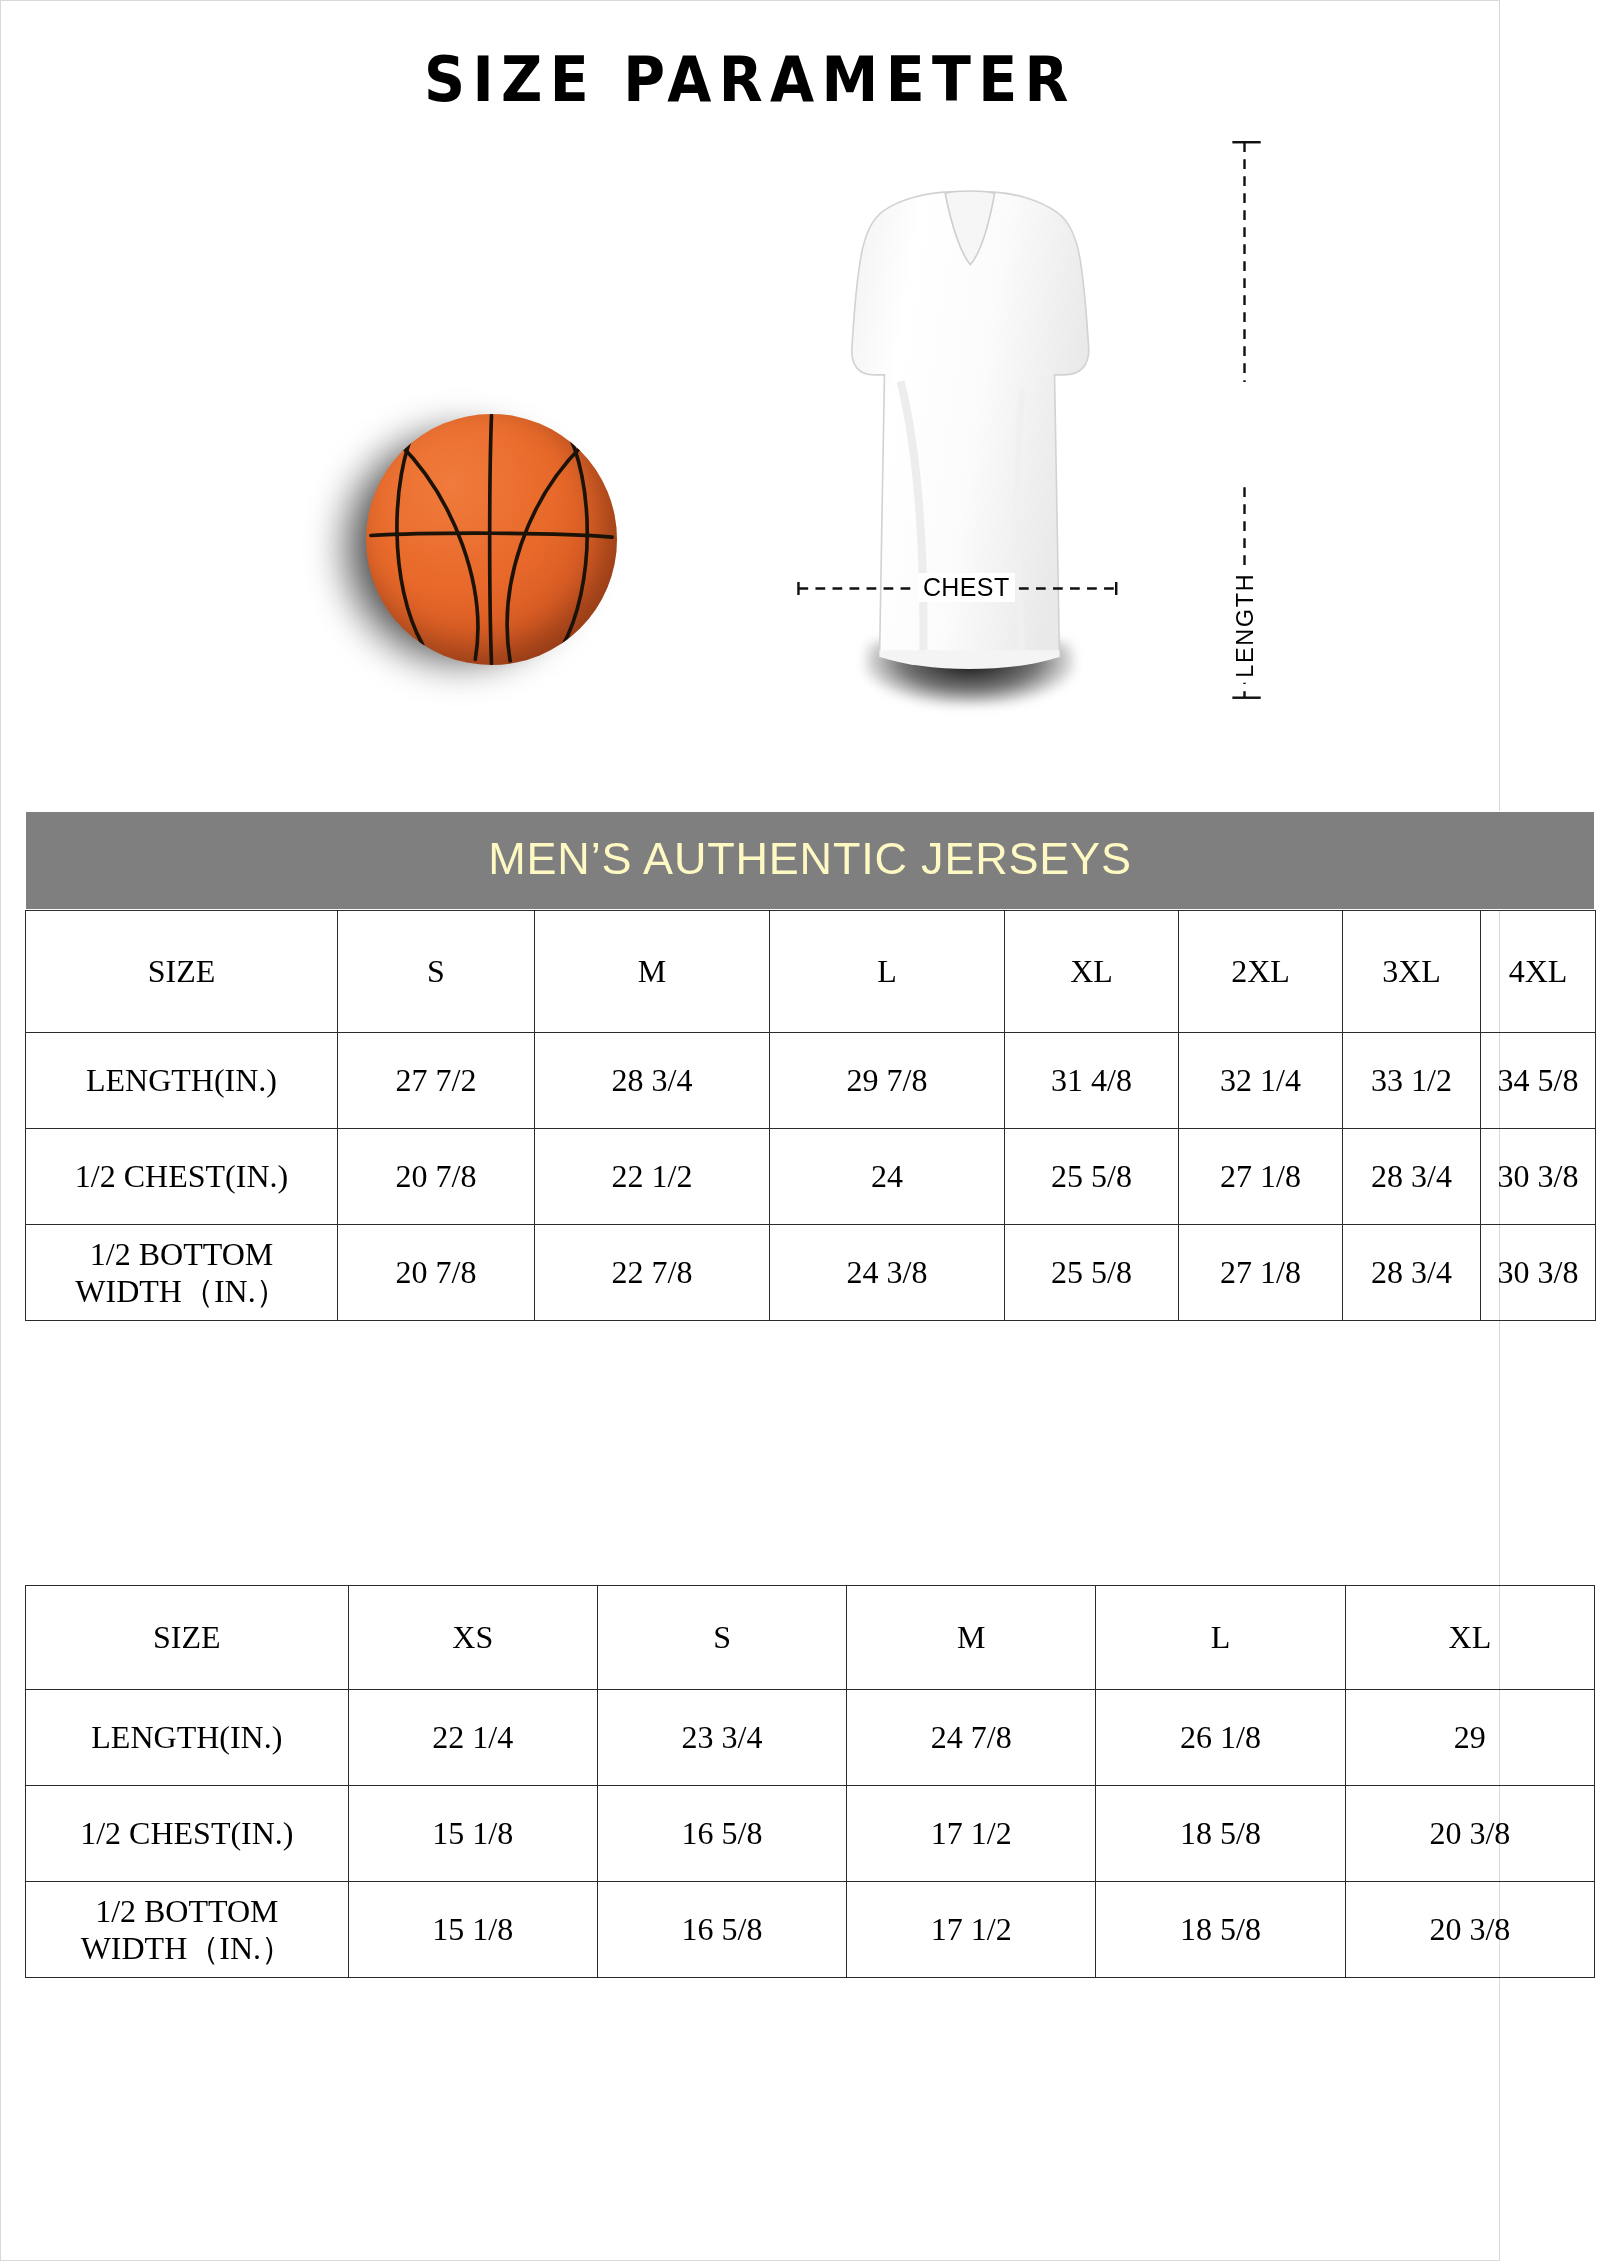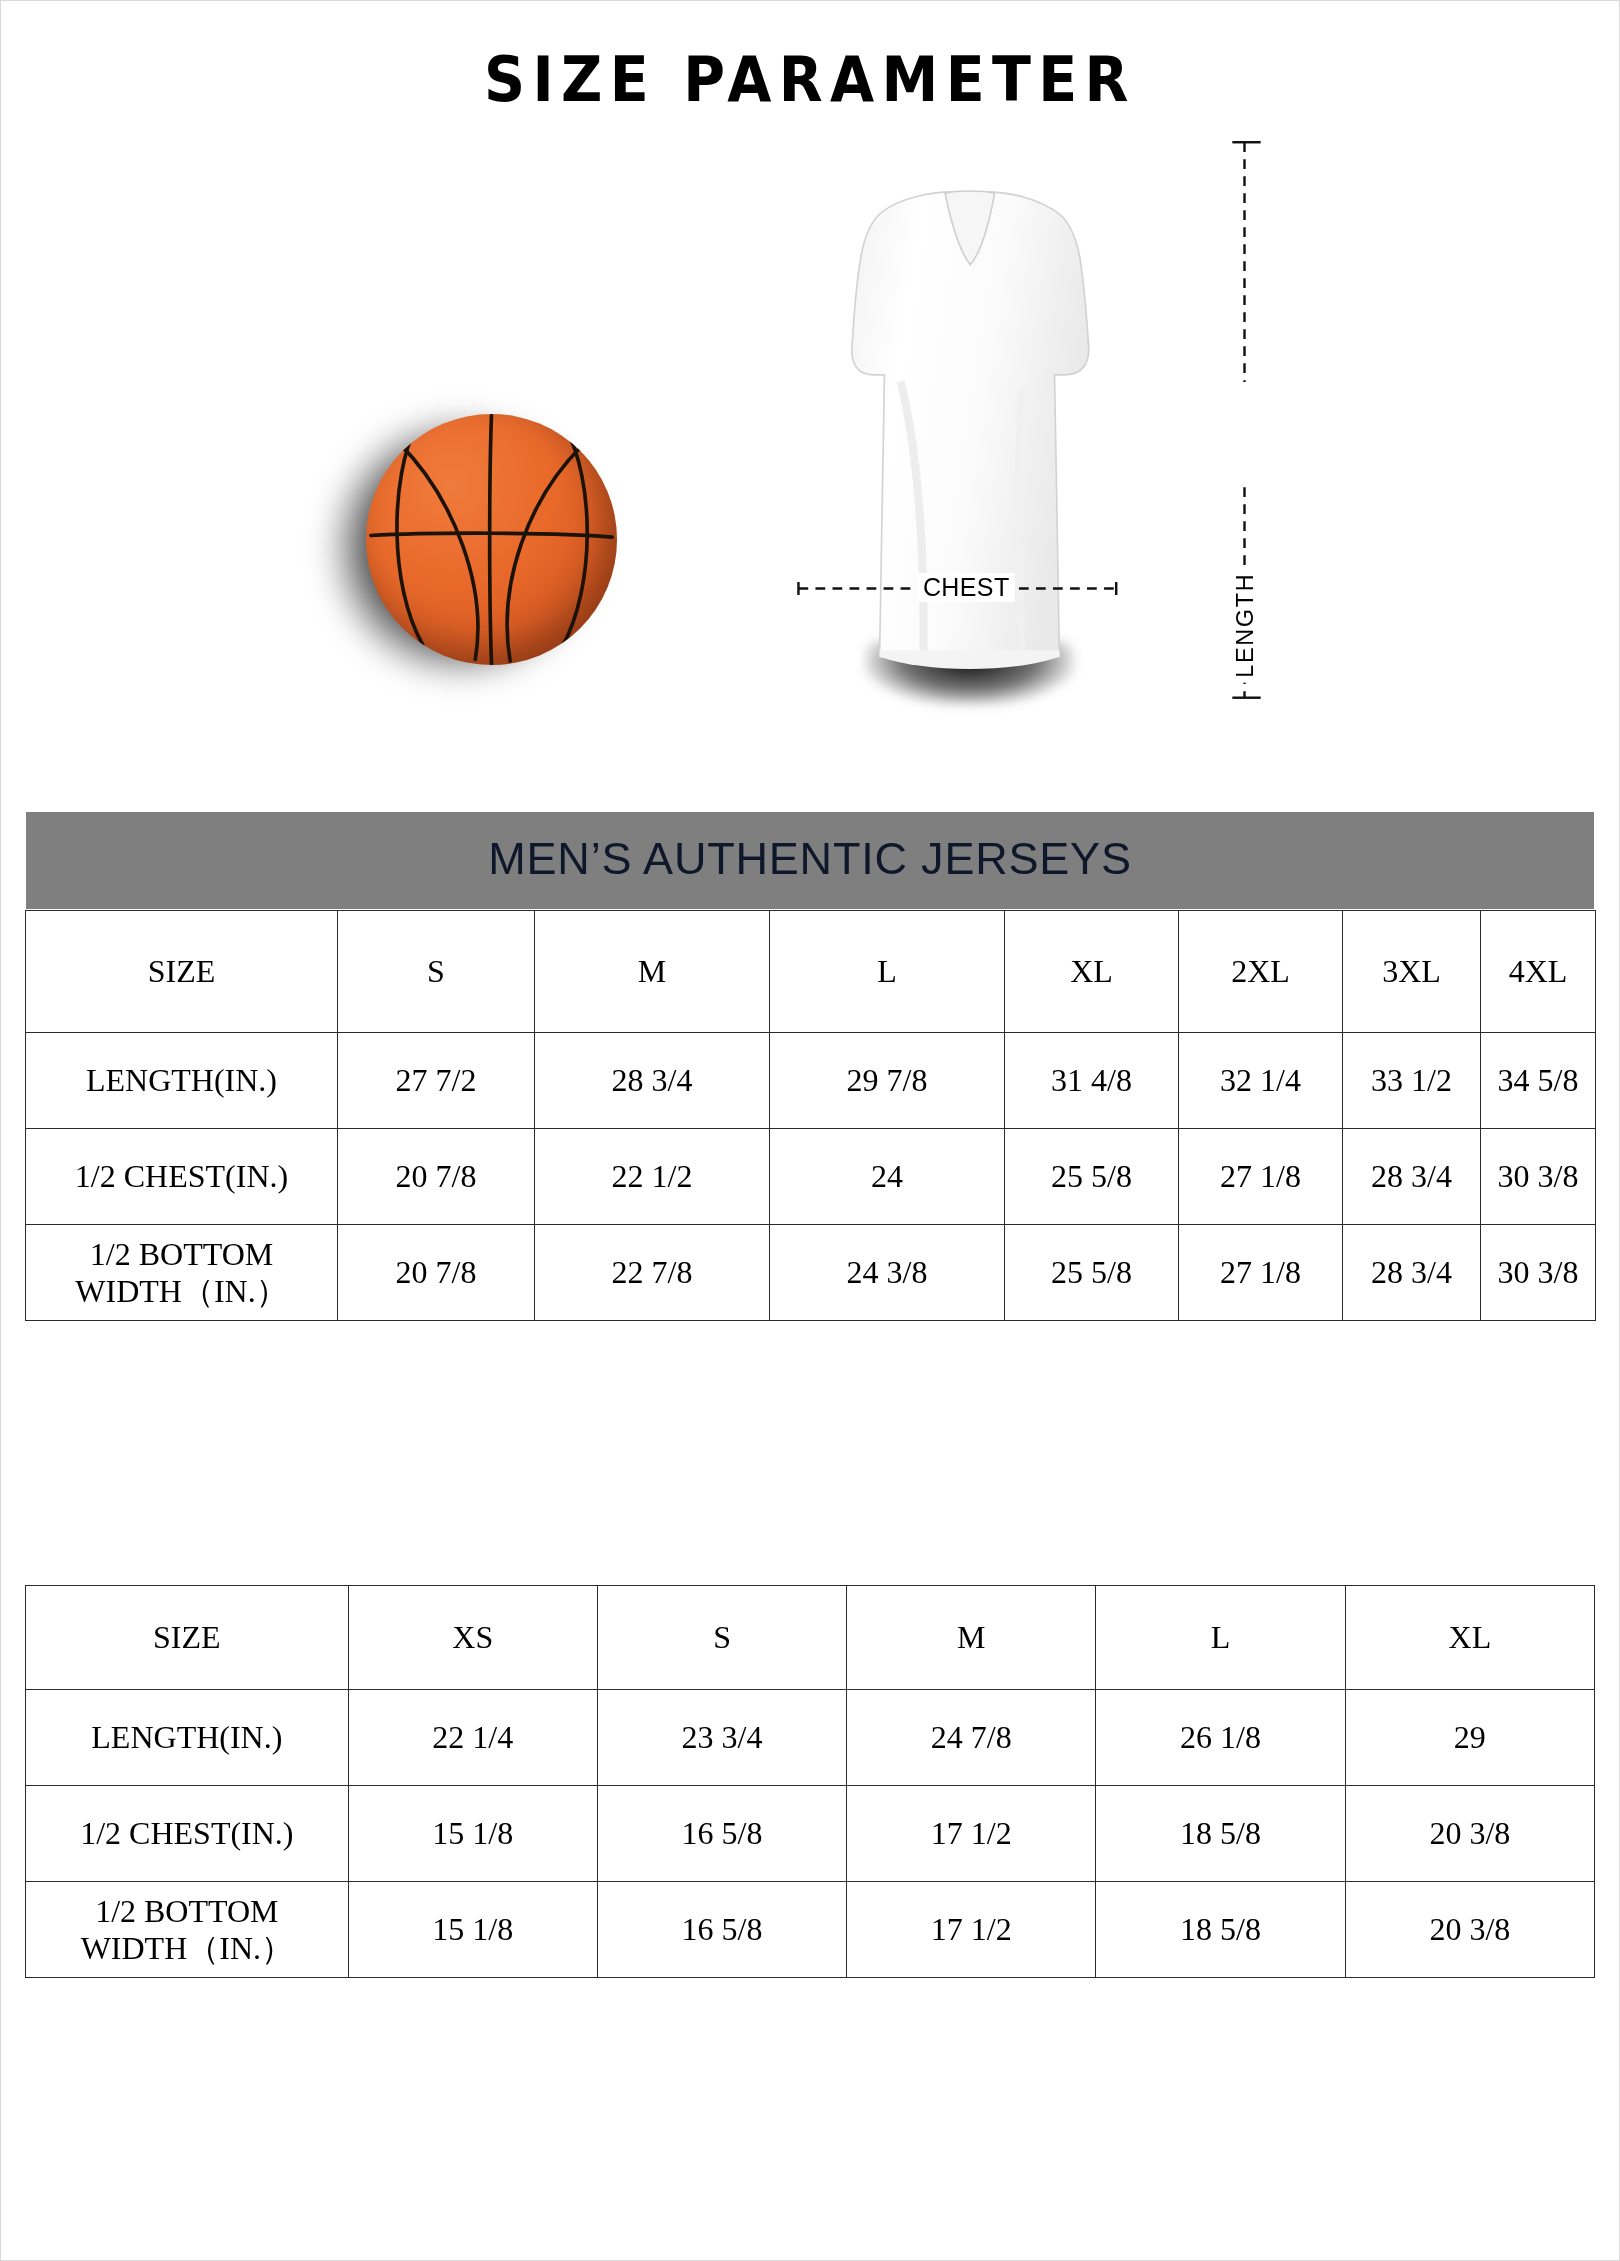--- a/index.html
+++ b/index.html
@@ -11,21 +11,21 @@
   body {
     width: 1620px;
     height: 2261px;
     font-family: "Liberation Sans", sans-serif;
     color: #000000;
     position: relative;
     overflow: hidden;
   }
   .page {
     position: relative;
-    width: 1620px;
+    width: 1500px;
     height: 2261px;
     background: #ffffff;
     border: 1.6px solid #d8d8d8;
   }
 
   
   .title {
     position: absolute;
     top: 42px;
     left: 0;
@@ -119,21 +119,21 @@
     padding: 4.9px 0;
   }
 
   
   .table-block { position: absolute; left: 24px; width: 1570px; }
   .tbl-men { top: 810px; }
   .tbl-boy { top: 1584px; }
 
   .tbl-header {
     background: #7f7f7f;
-    color: #0f172a;
+    color: #fef9c3;
     text-align: center;
     font-size: 45px;
     font-family: "Liberation Sans", sans-serif;
     letter-spacing: 0.8px;
     padding: 21px 0 24px 0;
     border: 1.6px solid #ffffff;
   }
   table {
     border-collapse: collapse;
     width: 100%;

